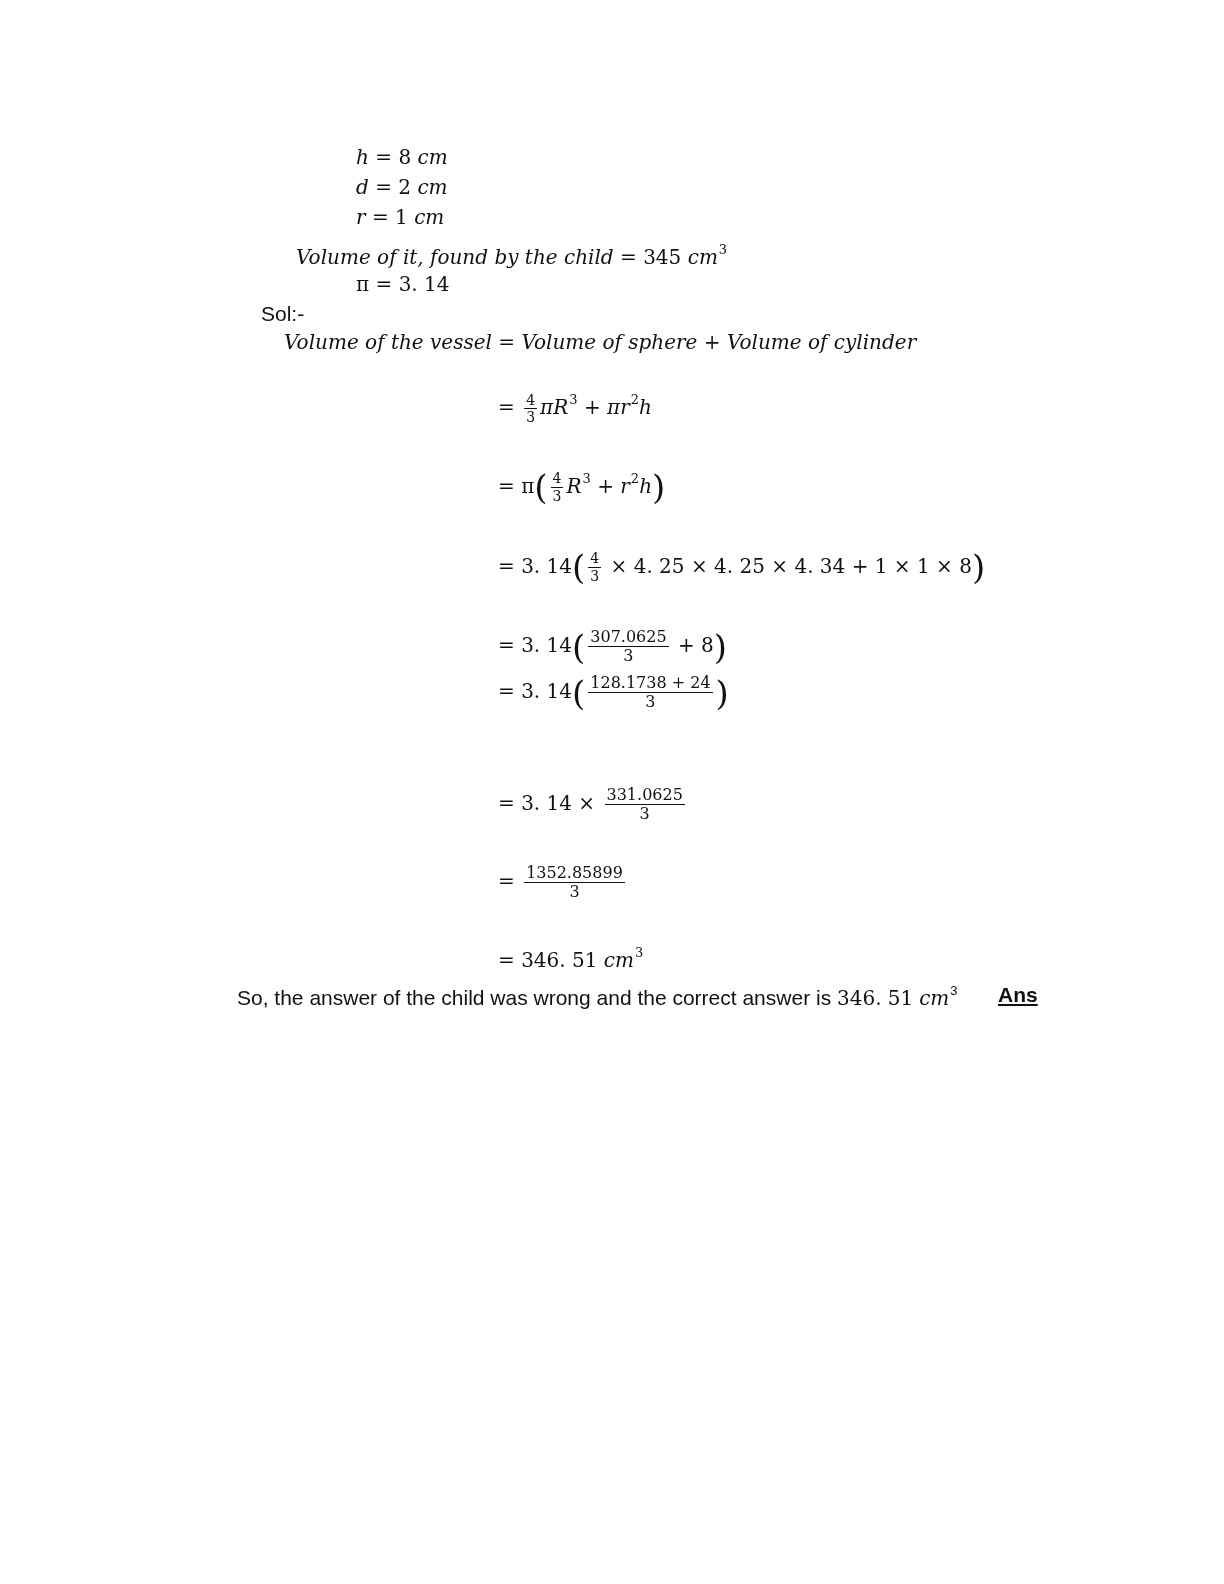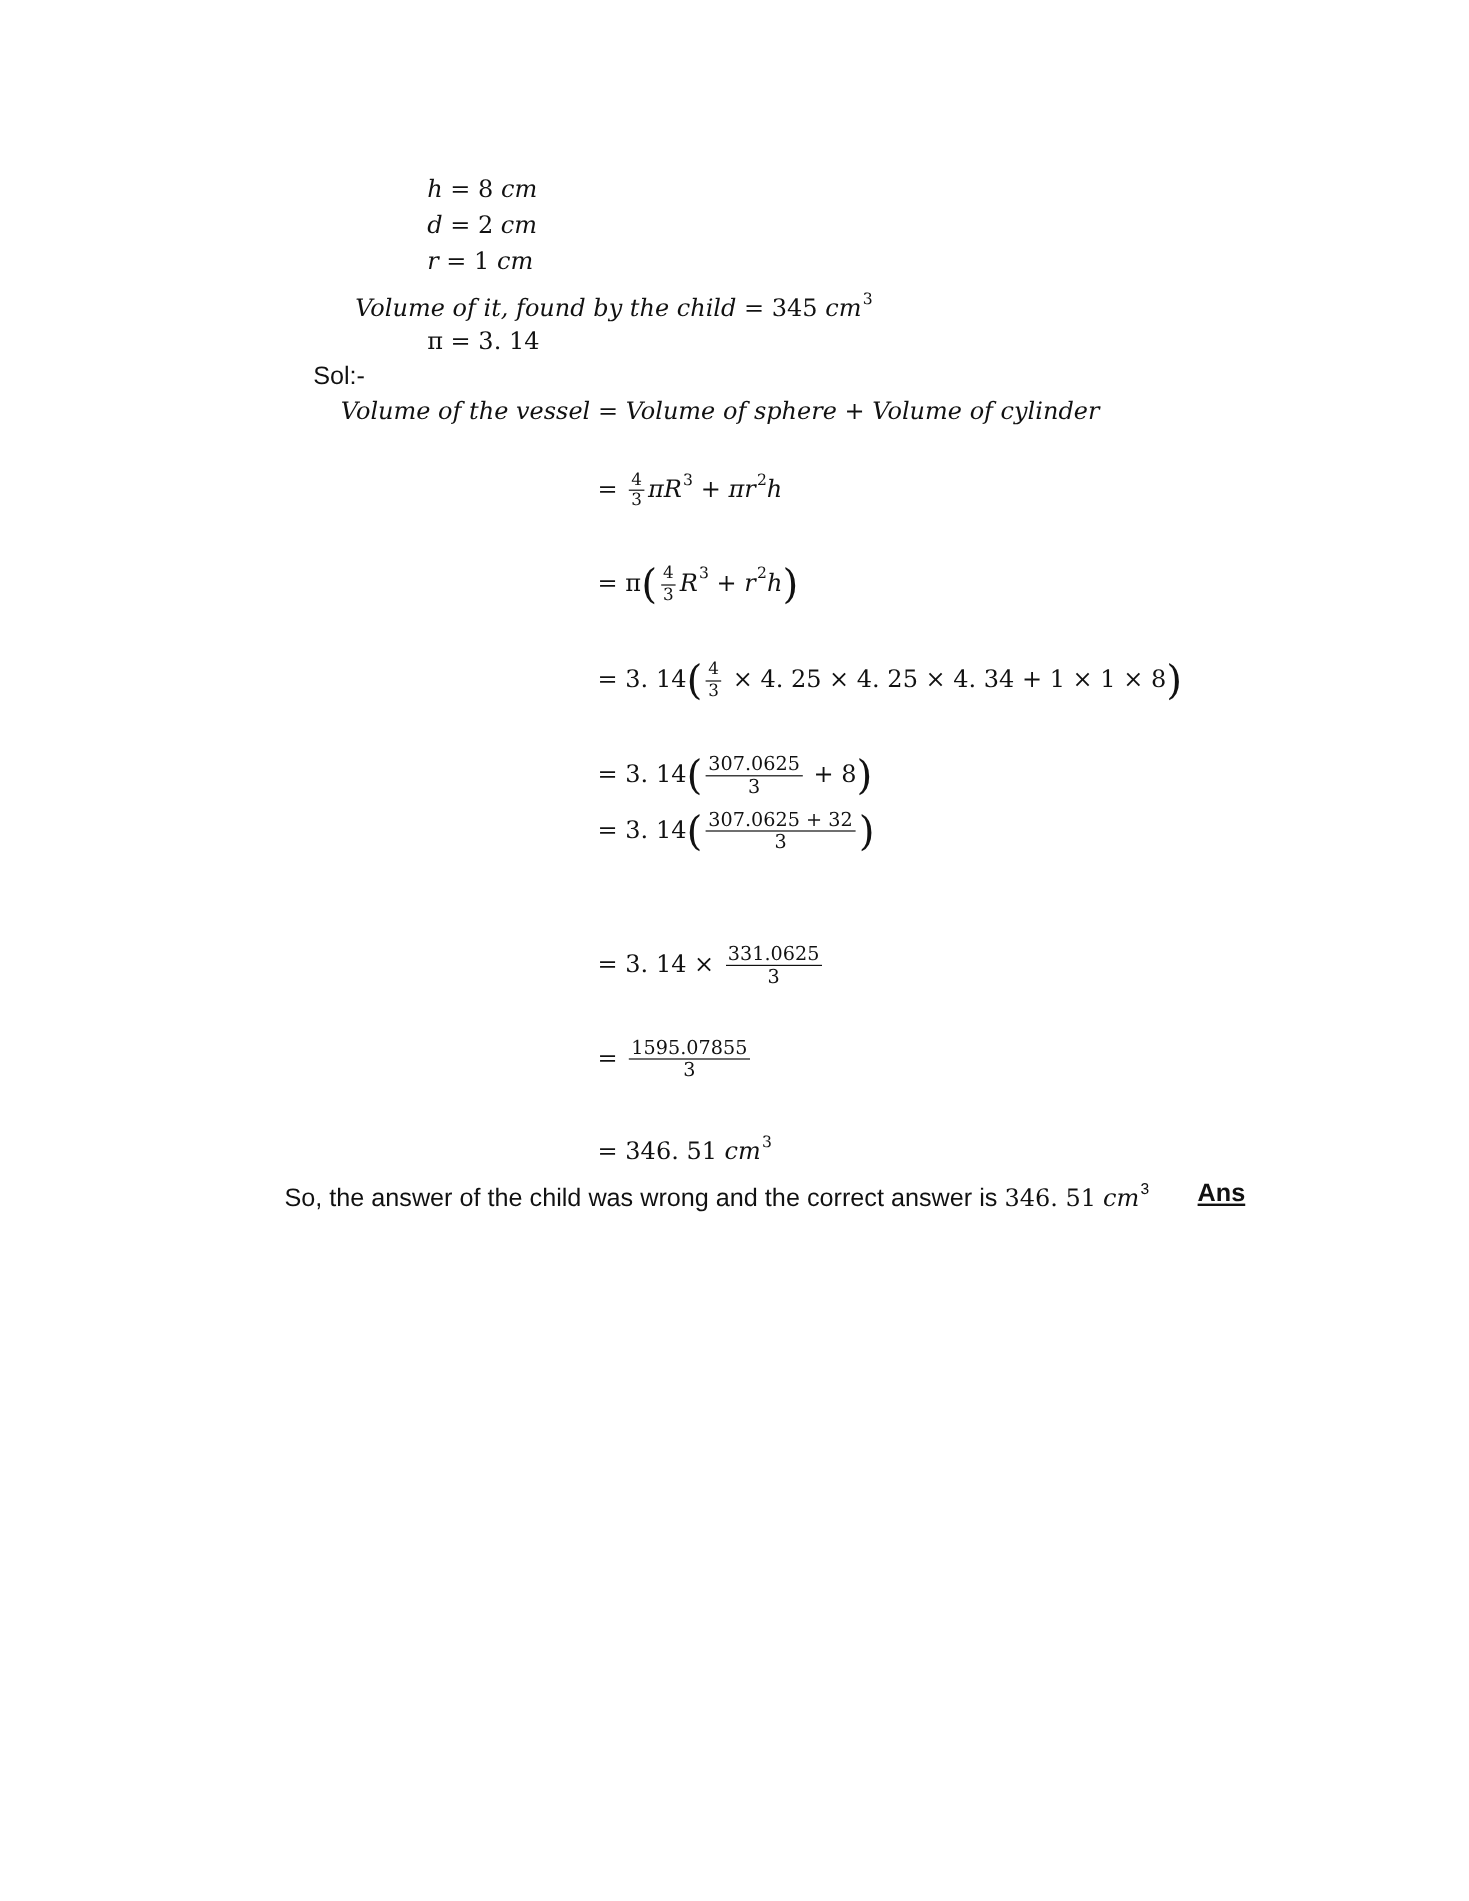--- a/index.html
+++ b/index.html
@@ -79,32 +79,32 @@
 </div>
 
 <div class="m" style="left:498px;top:628px;">
   <span>=</span>
   <span>3. 14</span><span class="paren">(</span><span class="frac sm"><span class="n">307.0625</span><span class="d">3</span></span>
   <span>+ 8</span><span class="paren">)</span>
 </div>
 
 <div class="m" style="left:498px;top:674px;">
   <span>=</span>
-  <span>3. 14</span><span class="paren">(</span><span class="frac sm"><span class="n">307.0625 + 32</span><span class="d">3</span></span><span class="paren">)</span>
+  <span>3. 14</span><span class="paren">(</span><span class="frac sm"><span class="n">128.1738 + 24</span><span class="d">3</span></span><span class="paren">)</span>
 </div>
 
 <div class="m" style="left:498px;top:786px;">
   <span>=</span>
   <span>3. 14 ×</span>
   <span class="frac sm"><span class="n">331.0625</span><span class="d">3</span></span>
 </div>
 
 <div class="m" style="left:498px;top:864px;">
   <span>=</span>
-  <span class="frac sm"><span class="n">1595.07855</span><span class="d">3</span></span>
+  <span class="frac sm"><span class="n">1352.85899</span><span class="d">3</span></span>
 </div>
 
 <div class="m" style="left:498px;top:946px;">
   <span>=</span>
   <span>346. 51</span>
   <span class="it">cm</span><sup>3</sup>
 </div>
 
 <div class="sans" style="left:213px;top:984px;margin-left:24px;">
   <span>So, the answer of the child was wrong and the correct answer is</span>

